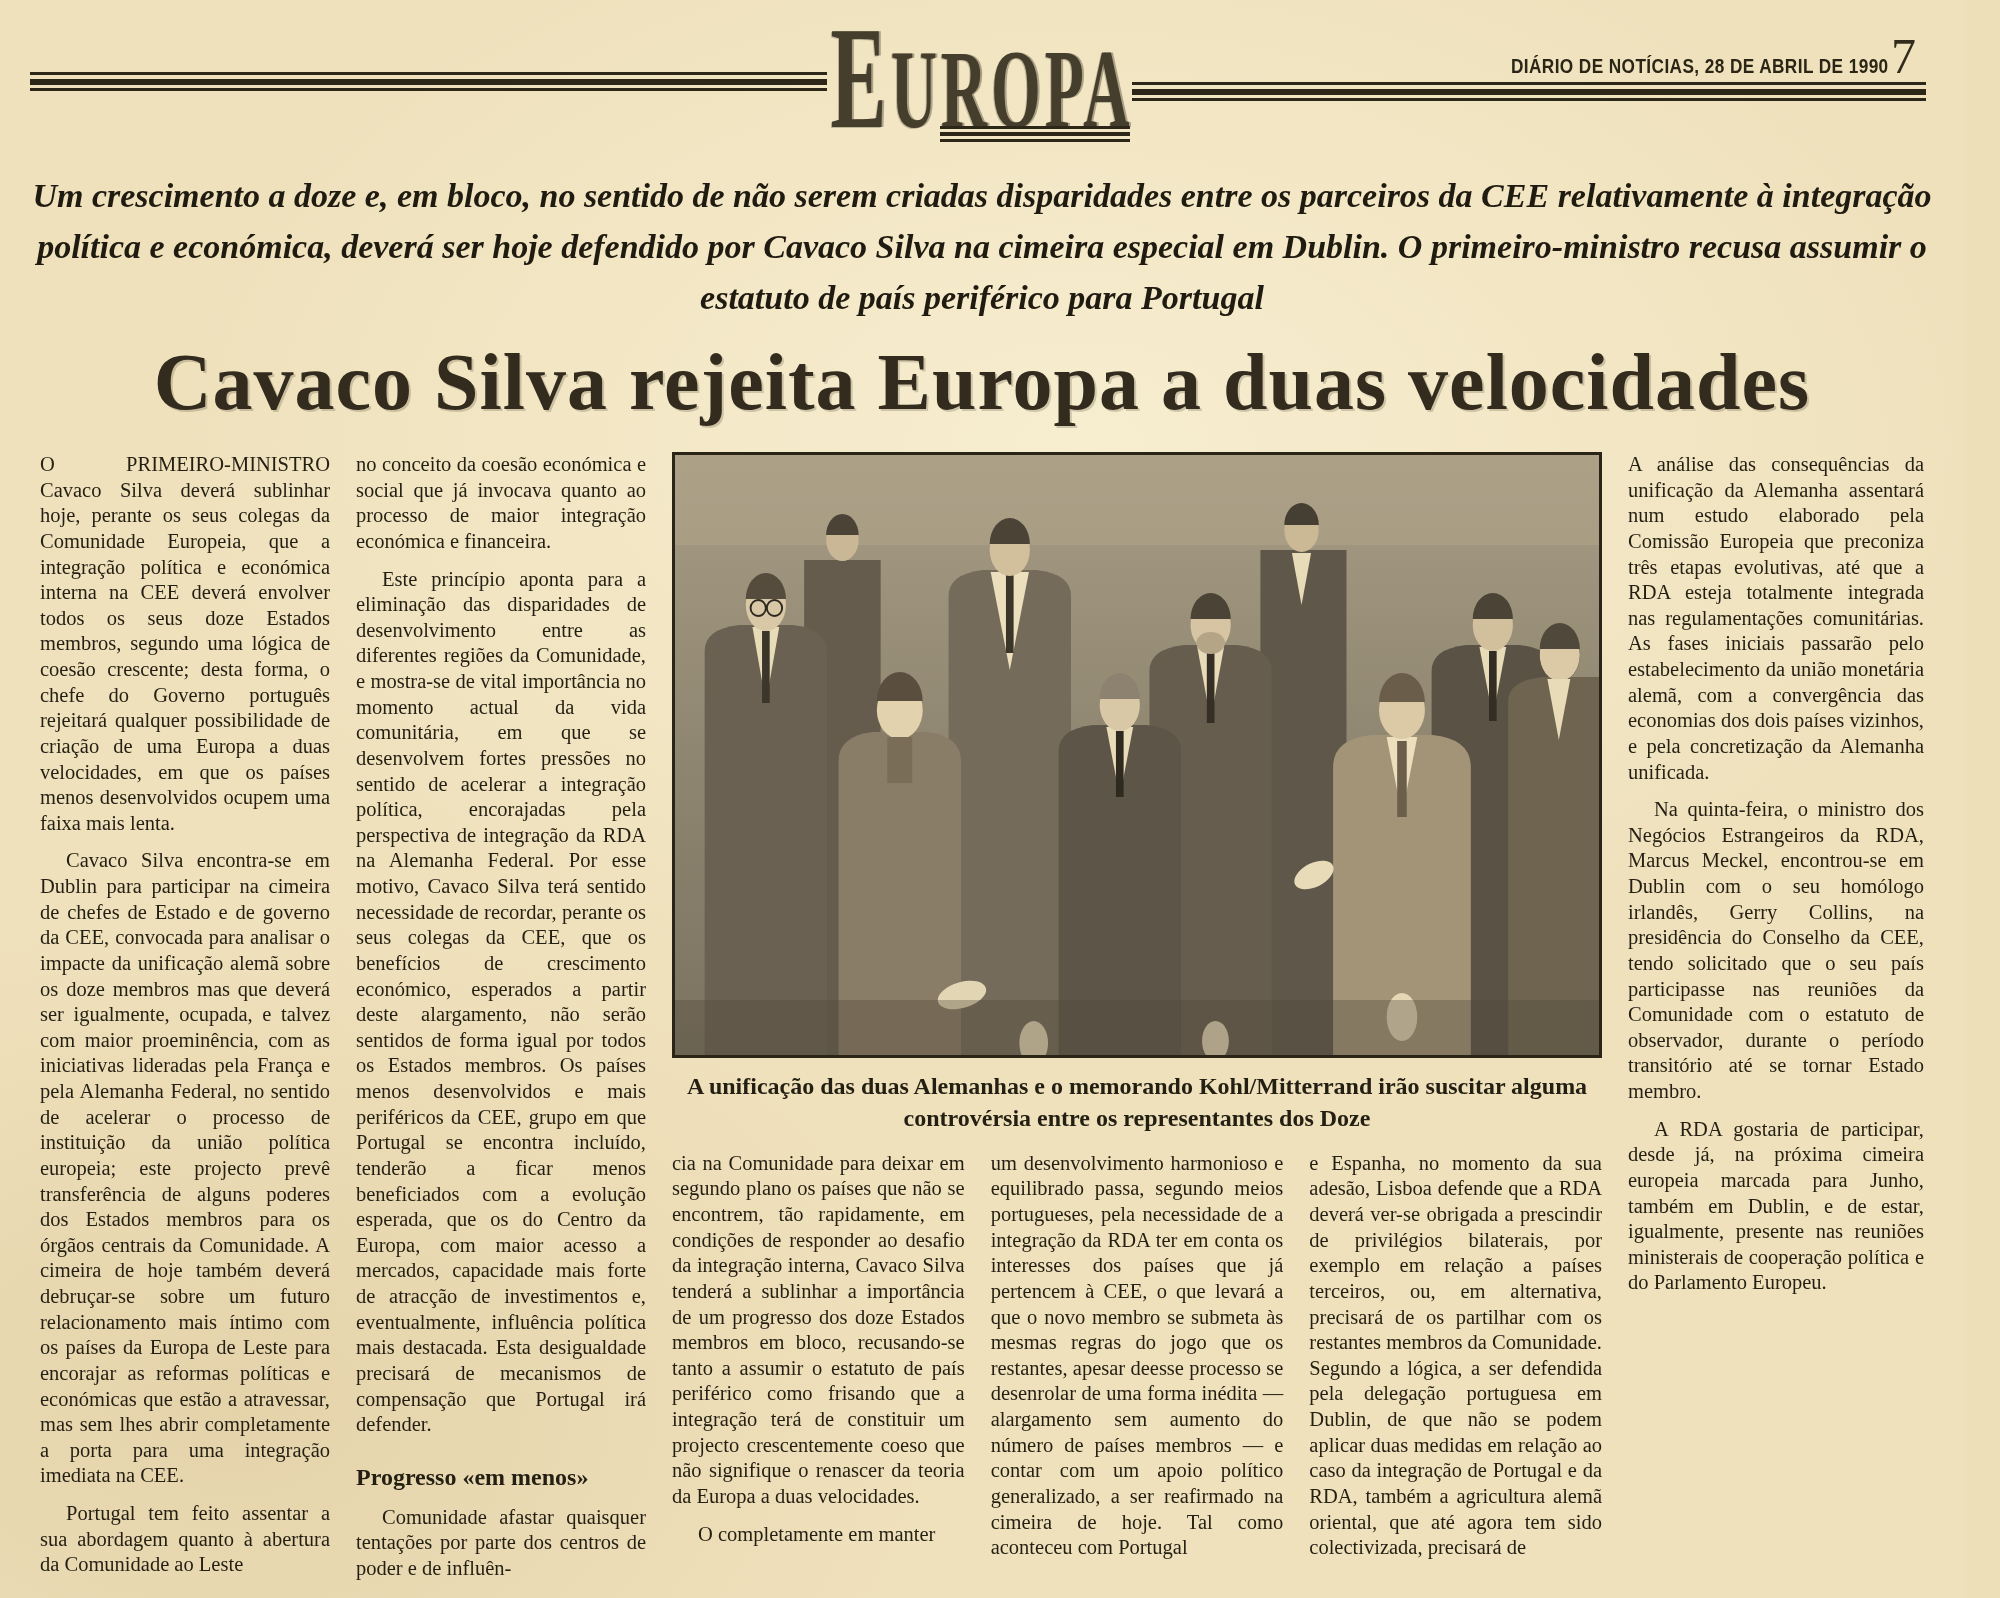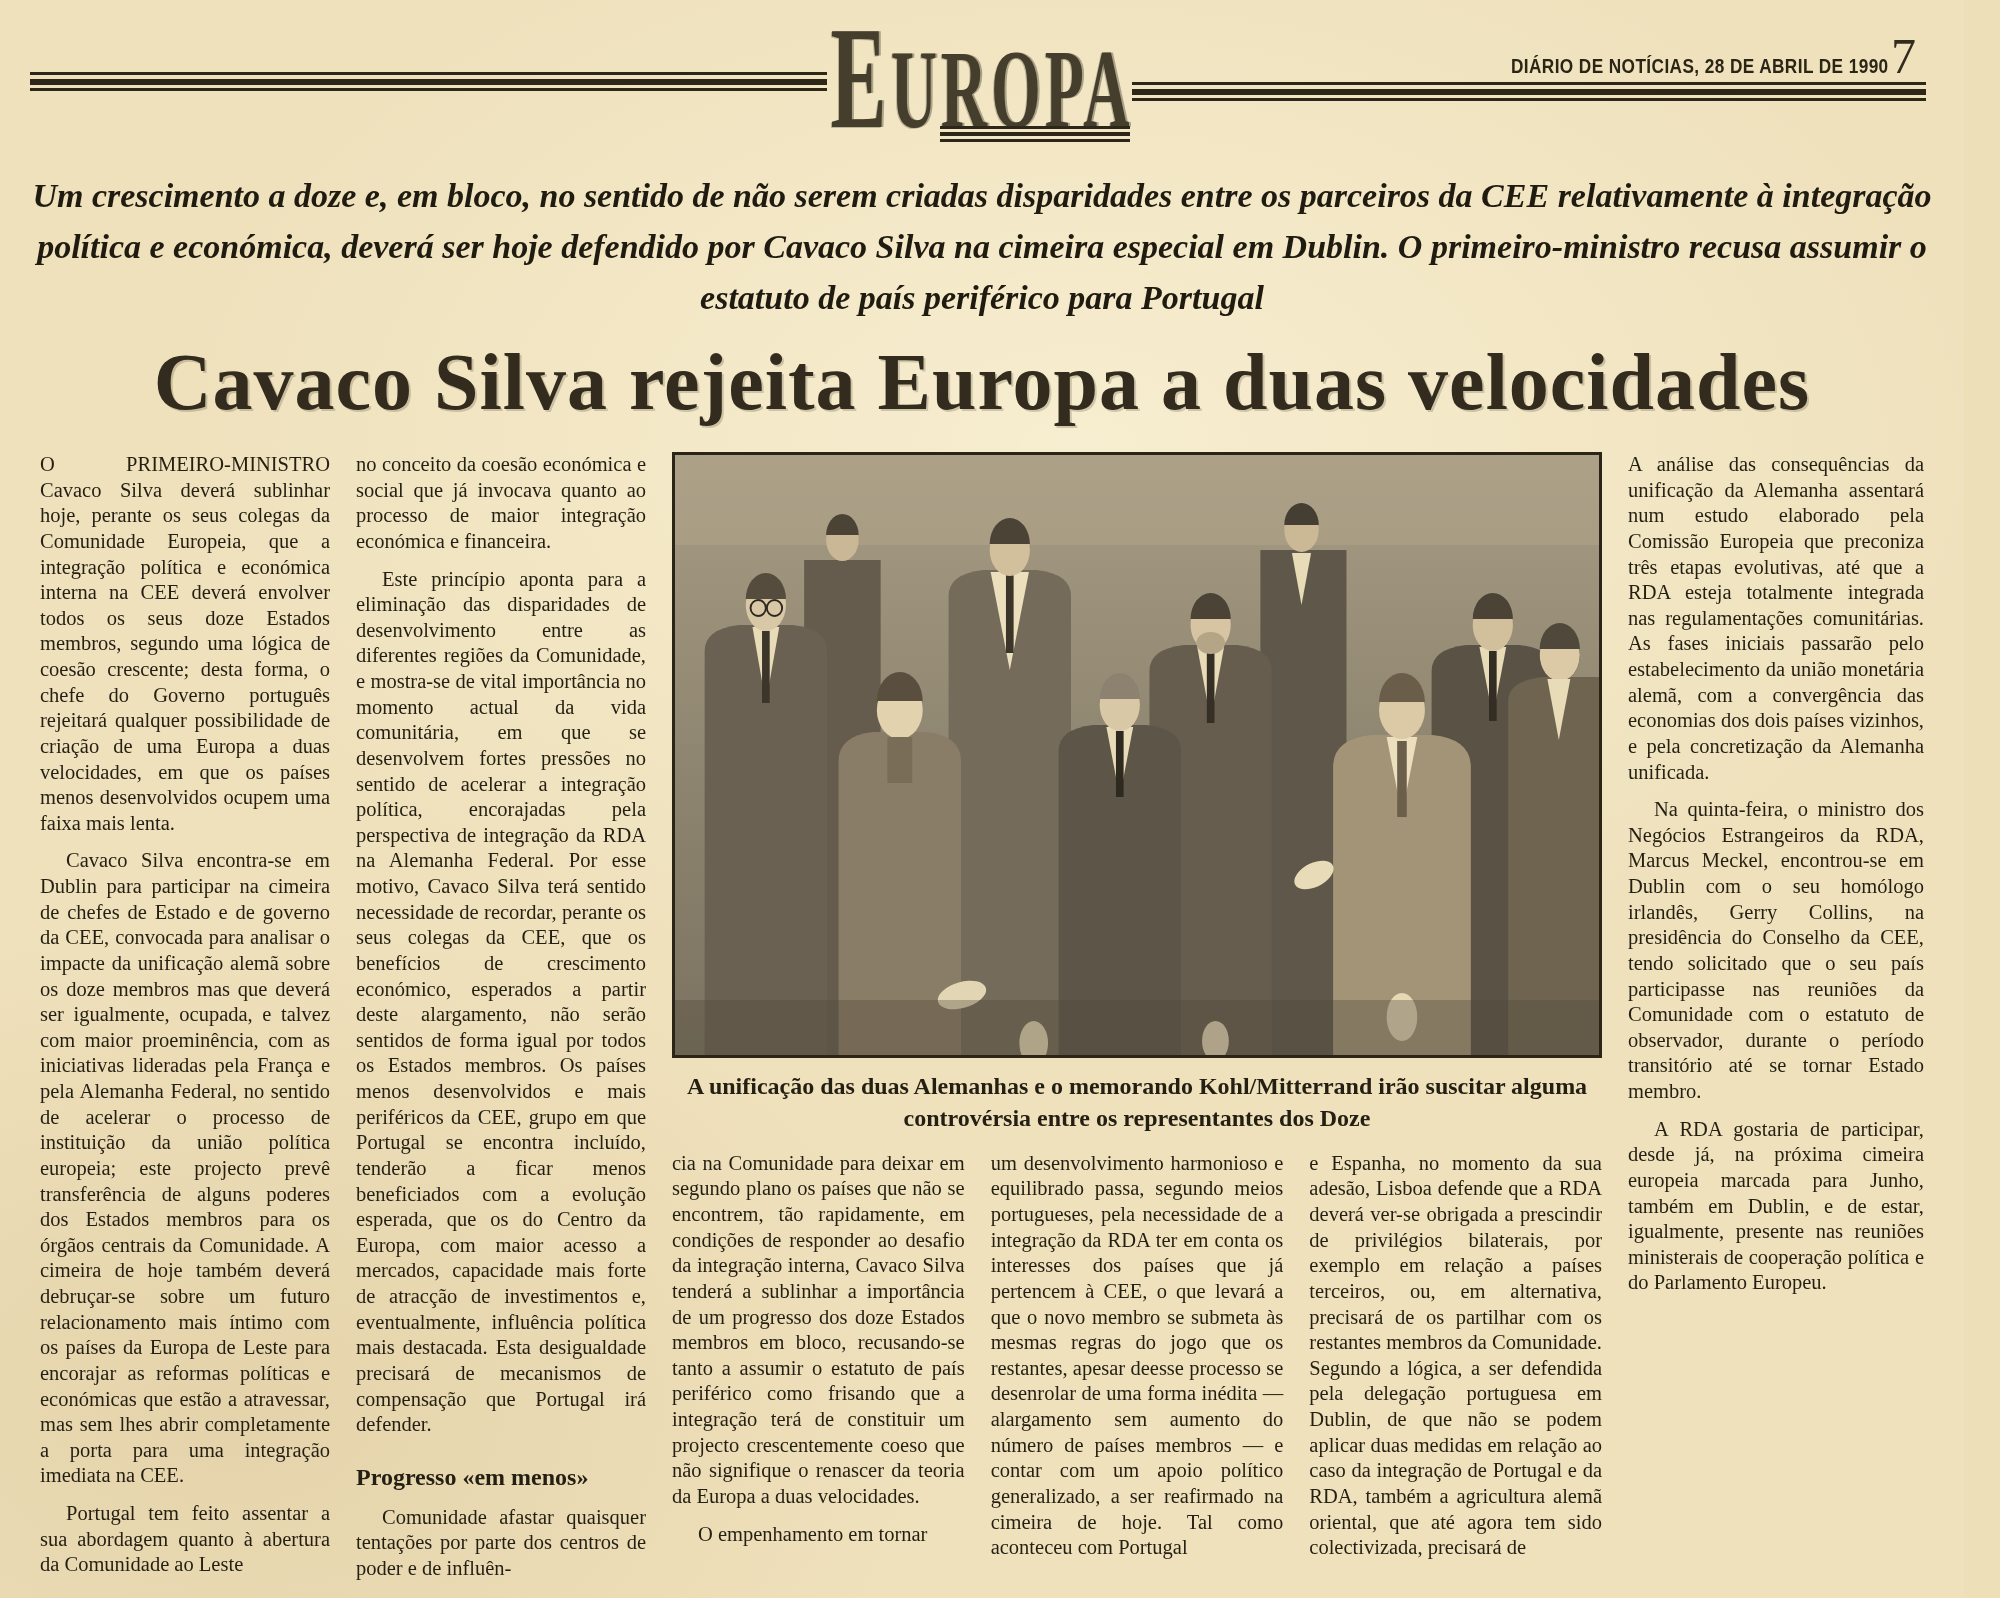--- a/index.html
+++ b/index.html
@@ -231,21 +231,21 @@
           <ellipse cx="760" cy="562" rx="16" ry="24" fill="#e8dbb8" opacity=".95"></ellipse>
 
           <rect x="0" y="545" width="966" height="55" fill="#4f4839" opacity=".35"></rect>
         </svg>
       </figure>
       <figcaption class="caption">A unificação das duas Alemanhas e o memorando Kohl/Mitterrand irão suscitar alguma controvérsia entre os representantes dos Doze</figcaption>
 
       <div class="under-grid">
         <div class="bodycol">
           <p>cia na Comunidade para deixar em segundo plano os países que não se encontrem, tão rapidamente, em condições de responder ao desafio da integração interna, Cavaco Silva tenderá a sublinhar a importância de um progresso dos doze Estados membros em bloco, recusando-se tanto a assumir o estatuto de país periférico como frisando que a integração terá de constituir um projecto crescentemente coeso que não signifique o renascer da teoria da Europa a duas velocidades.</p>
-          <p>O empenhamento em tornar</p>
+          <p>O completamente em manter</p>
         </div>
         <div class="bodycol">
           <p>um desenvolvimento harmonioso e equilibrado passa, segundo meios portugueses, pela necessidade de a integração da RDA ter em conta os interesses dos países que já pertencem à CEE, o que levará a que o novo membro se submeta às mesmas regras do jogo que os restantes, apesar deesse processo se desenrolar de uma forma inédita — alargamento sem aumento do número de países membros — e contar com um apoio político generalizado, a ser reafirmado na cimeira de hoje. Tal como aconteceu com Portugal</p>
         </div>
         <div class="bodycol">
           <p>e Espanha, no momento da sua adesão, Lisboa defende que a RDA deverá ver-se obrigada a prescindir de privilégios bilaterais, por exemplo em relação a países terceiros, ou, em alternativa, precisará de os partilhar com os restantes membros da Comunidade. Segundo a lógica, a ser defendida pela delegação portuguesa em Dublin, de que não se podem aplicar duas medidas em relação ao caso da integração de Portugal e da RDA, também a agricultura alemã oriental, que até agora tem sido colectivizada, precisará de</p>
         </div>
       </div>
     </div>
 

